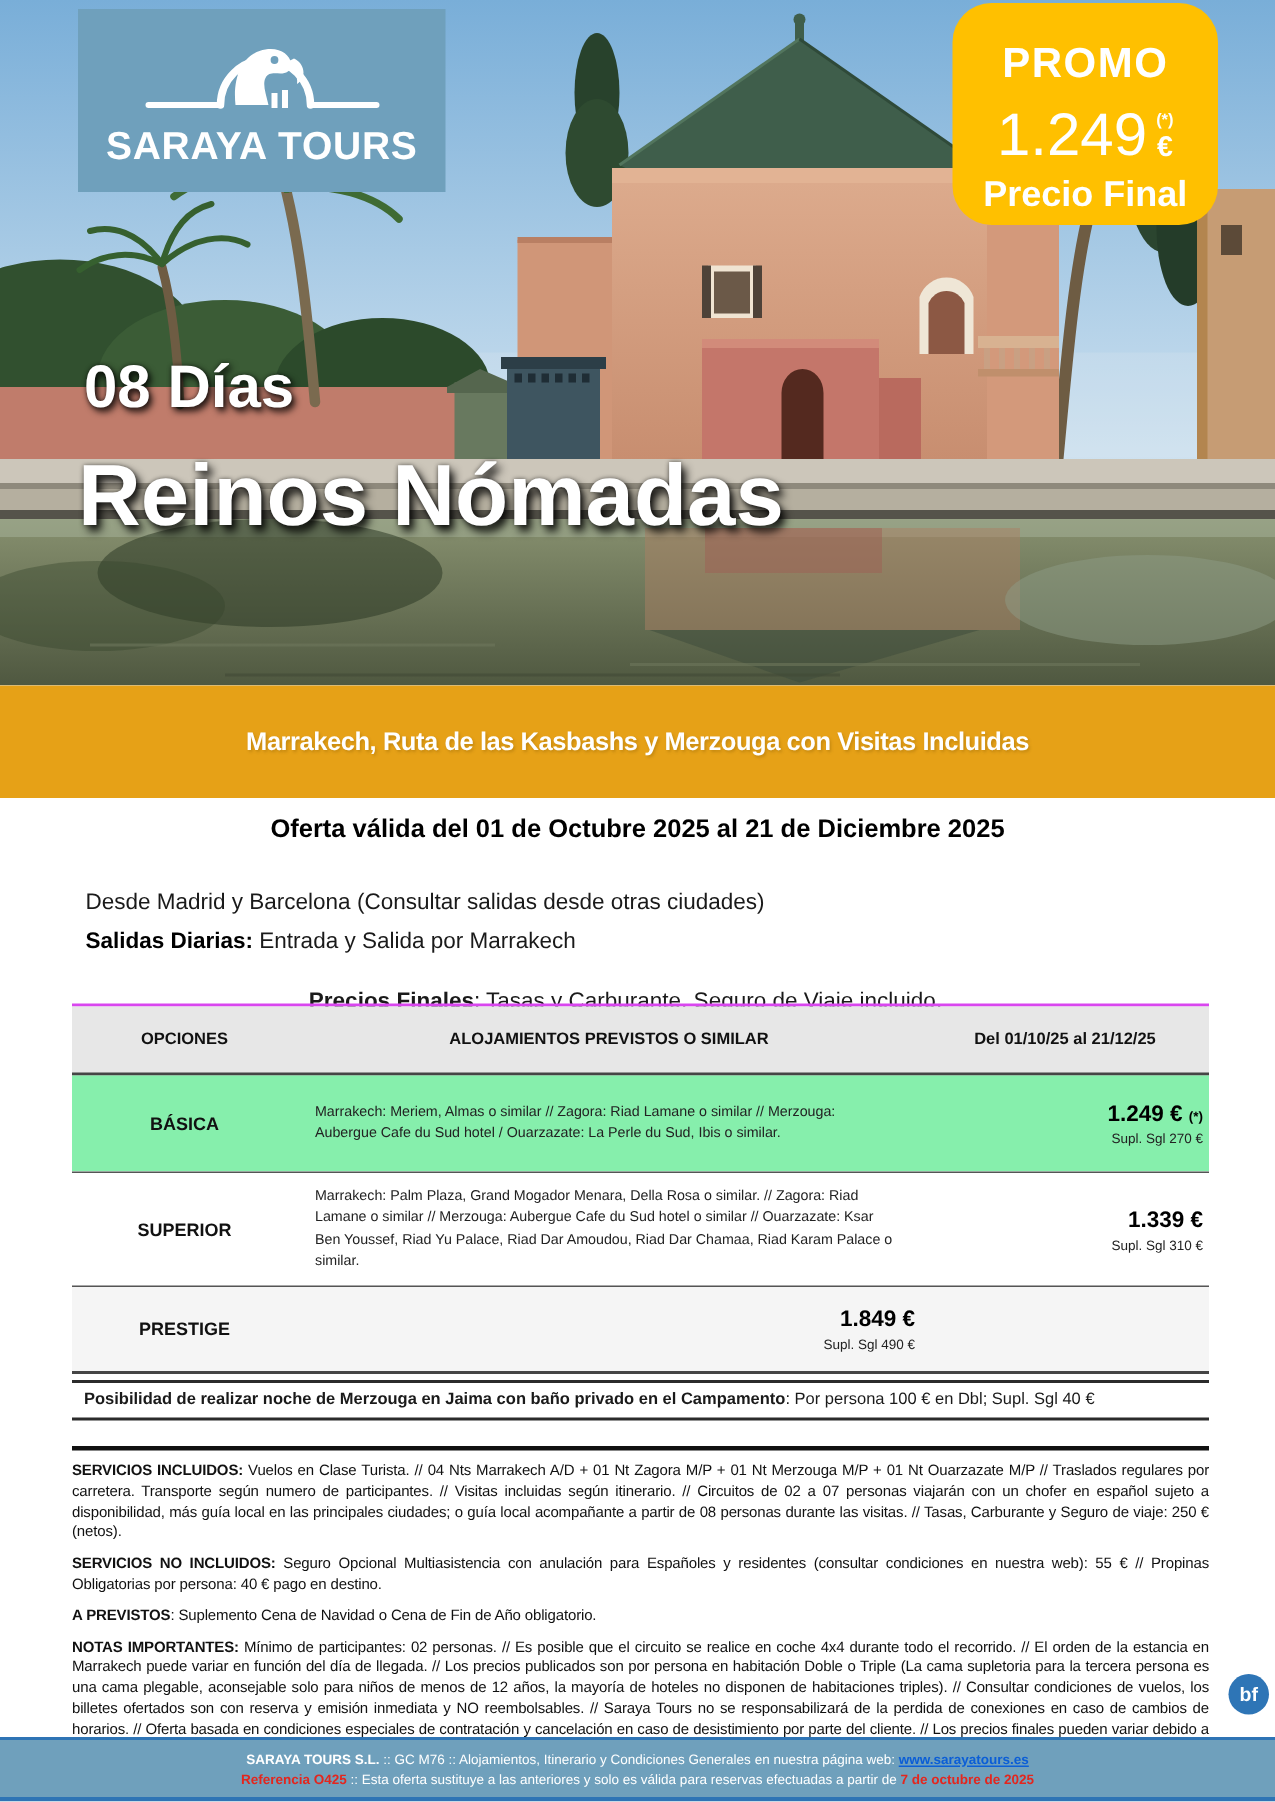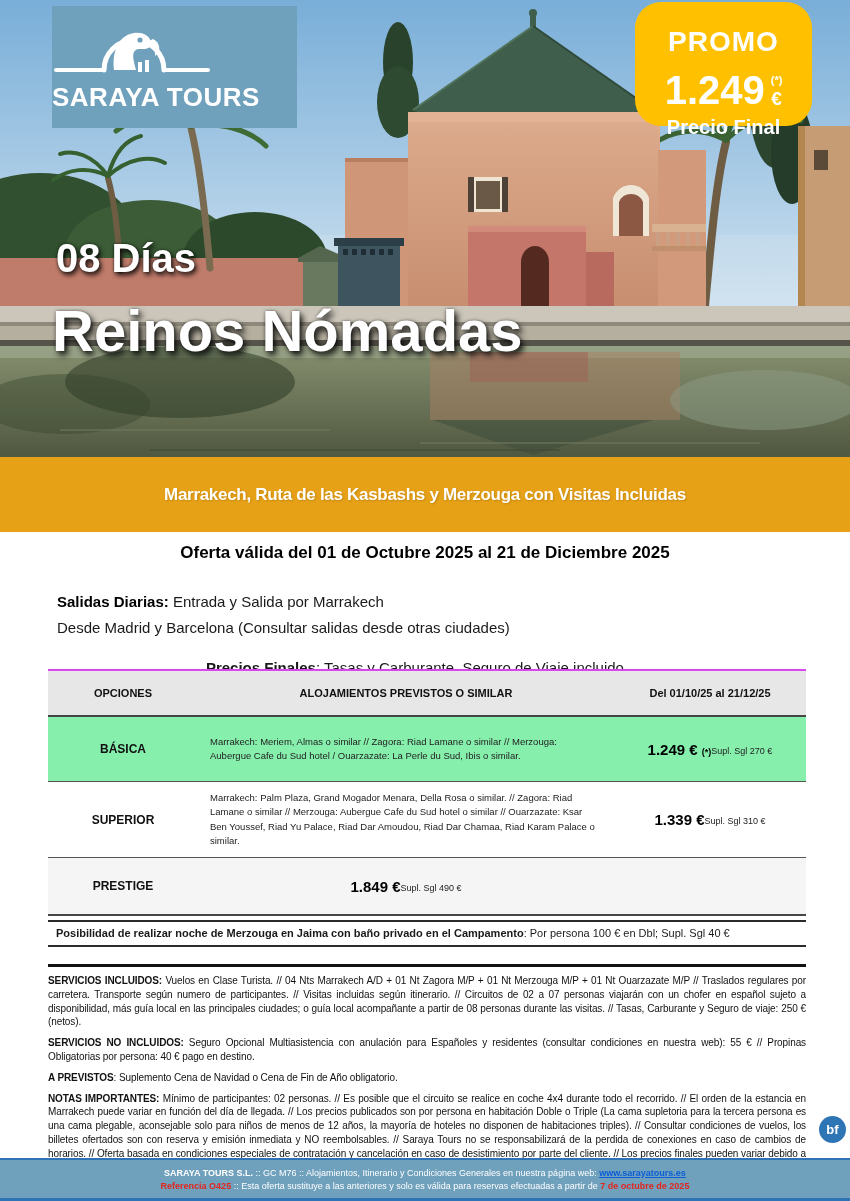--- a/index.html
+++ b/index.html
@@ -5,35 +5,35 @@
   html,body{margin:0;padding:0;background:#e9e9e9;}
   #page{
     position:relative;width:850px;height:1201px;margin:0 auto;background:#fff;
     overflow:hidden;font-family:"Liberation Sans",sans-serif;color:#1a1a1a;
   }
   
   #hero{position:absolute;left:0;top:0;width:850px;height:457px;display:block;}
   
   .logo-box{
     position:absolute;left:52px;top:6px;width:245px;height:122px;background:#6FA0BC;
-    display:flex;flex-direction:column;justify-content:center;gap:2px;
+    display:flex;flex-direction:column;align-items:center;justify-content:center;gap:2px;
   }
   .logo-brand{font-size:26px;font-weight:bold;color:#fff;letter-spacing:.5px;white-space:nowrap;}
   
   .promo{
-    position:absolute;left:635px;top:2px;width:177px;height:124px;background:#FFC000;
+    position:absolute;left:635px;top:2px;width:177px;height:148px;background:#FFC000;
     border-radius:26px;color:#fff;text-align:center;box-sizing:border-box;padding-top:24px;
   }
   .promo-label{font-size:28px;font-weight:bold;letter-spacing:1px;}
   .promo-price{margin-top:12px;display:flex;align-items:flex-end;justify-content:center;gap:6px;line-height:1;}
-  .promo-price .big{font-size:40px;font-weight:bold;}
+  .promo-price .big{font-size:40px;font-weight:normal;}
   .eur-wrap{display:inline-flex;flex-direction:column;align-items:center;gap:3px;padding-bottom:2px;}
   .eur-wrap .ast{font-size:11px;font-weight:bold;}
   .eur-wrap .eur{font-size:19px;font-weight:bold;}
-  .promo-final{font-size:20px;font-weight:bold;margin-top:6px;}
+  .promo-final{font-size:24px;font-weight:bold;margin-top:6px;}
   
   .hero-days{
     position:absolute;left:56px;top:236px;font-size:40px;font-weight:bold;color:#fff;
     text-shadow:2px 3px 5px rgba(0,0,0,.9),0 0 3px rgba(0,0,0,.55);
   }
   .hero-title{
     position:absolute;left:52px;top:297px;font-size:58px;font-weight:bold;color:#fff;
     text-shadow:3px 4px 6px rgba(0,0,0,.9),0 0 3px rgba(0,0,0,.5);white-space:nowrap;
   }
   
@@ -53,21 +53,21 @@
   
   .ptable{position:absolute;left:48px;top:669px;width:758px;border-top:2px solid #d946ef;border-bottom:2px solid #454545;}
   .prow{display:grid;grid-template-columns:150px 1fr 192px;align-items:center;}
   .prow.head{background:#E7E7E7;height:44px;border-bottom:2px solid #454545;}
   .prow.r0{background:#86efac;min-height:64px;}
   .prow.r1{background:#FFFFFF;min-height:62px;border-top:1.5px solid #555;}
   .prow.r2{background:#F5F5F5;min-height:56px;border-top:1.5px solid #555;}
   .hcell{font-size:11px;font-weight:bold;text-align:center;color:#111;}
   .opt-cell{font-size:12px;font-weight:bold;text-align:center;color:#111;}
   .hot-cell{font-size:9.5px;line-height:1.5;color:#222;padding:9px 18px 9px 12px;}
-  .price-cell{display:flex;flex-direction:row;align-items:center;justify-content:center;padding:6px 4px;}
+  .price-cell{display:flex;flex-direction:column;align-items:flex-end;justify-content:center;padding:6px 4px;}
   .price-main{font-size:15px;font-weight:bold;color:#000;white-space:nowrap;}
   .price-note{font-size:9px;font-weight:bold;}
   .price-sup{font-size:9px;color:#222;margin-top:3px;}
   
   .footnote{
     position:absolute;left:48px;top:920px;width:758px;box-sizing:border-box;
     border-top:2px solid #2b2b2b;border-bottom:2px solid #2b2b2b;
     padding:5px 8px 6px;font-size:11px;color:#1a1a1a;
   }
   
@@ -265,22 +265,22 @@
   <div class="hero-days">08 Días</div>
   <div class="hero-title">Reinos Nómadas</div>
 
   <div class="banner">
     <span class="banner-text">Marrakech, Ruta de las Kasbashs y Merzouga con Visitas Incluidas</span>
   </div>
 
   <div class="validity">Oferta válida del 01 de Octubre 2025 al 21 de Diciembre 2025</div>
 
   <div class="salidas">
+    <div><span>Desde Madrid y Barcelona (Consultar salidas desde otras ciudades)</span></div>
     <div><b>Salidas Diarias:</b><span> Entrada y Salida por Marrakech</span></div>
-    <div><span>Desde Madrid y Barcelona (Consultar salidas desde otras ciudades)</span></div>
   </div>
 
   <div class="precios-line">
     <b>Precios Finales</b><span>: Tasas y Carburante, Seguro de Viaje incluido.</span>
   </div>
 
   <div class="ptable">
     <div class="prow head">
       <div class="hcell">OPCIONES</div>
       <div class="hcell">ALOJAMIENTOS PREVISTOS O SIMILAR</div>

